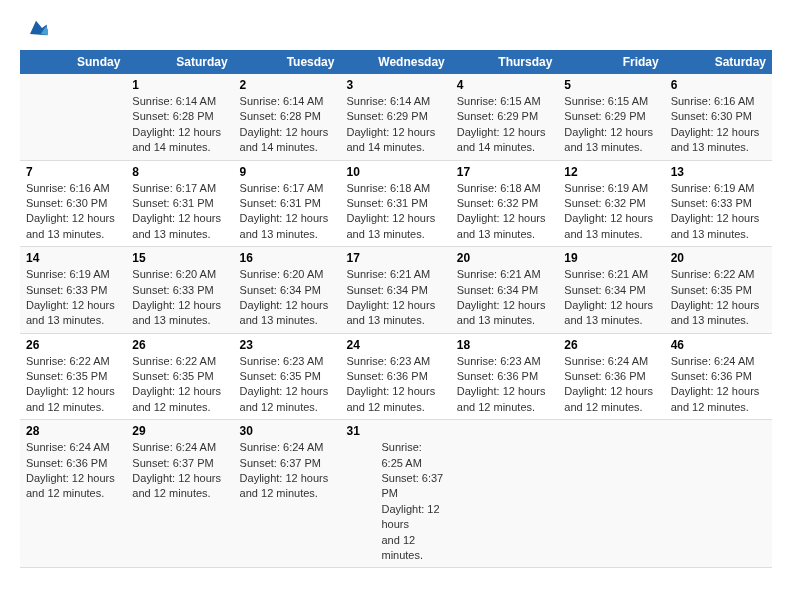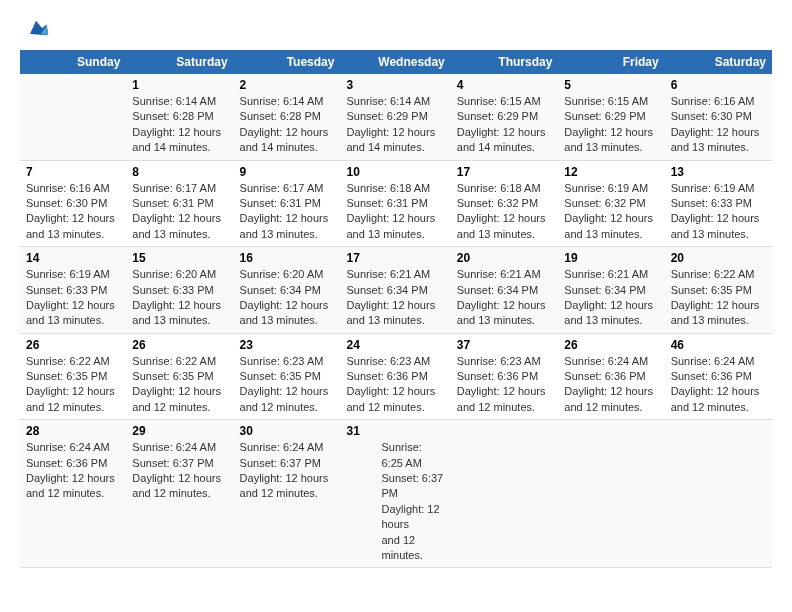--- a/index.html
+++ b/index.html
@@ -305,21 +305,21 @@
 and 12 minutes.</div>
           </td>
           <td>
             <span class="day-number">24</span>
             <div class="day-info" style="white-space: pre-line;">Sunrise: 6:23 AM
 Sunset: 6:36 PM
 Daylight: 12 hours
 and 12 minutes.</div>
           </td>
           <td>
-            <span class="day-number">37</span>
+            <span class="day-number">18</span>
             <div class="day-info" style="white-space: pre-line;">Sunrise: 6:23 AM
 Sunset: 6:36 PM
 Daylight: 12 hours
 and 12 minutes.</div>
           </td>
           <td>
             <span class="day-number">26</span>
             <div class="day-info" style="white-space: pre-line;">Sunrise: 6:24 AM
 Sunset: 6:36 PM
 Daylight: 12 hours

